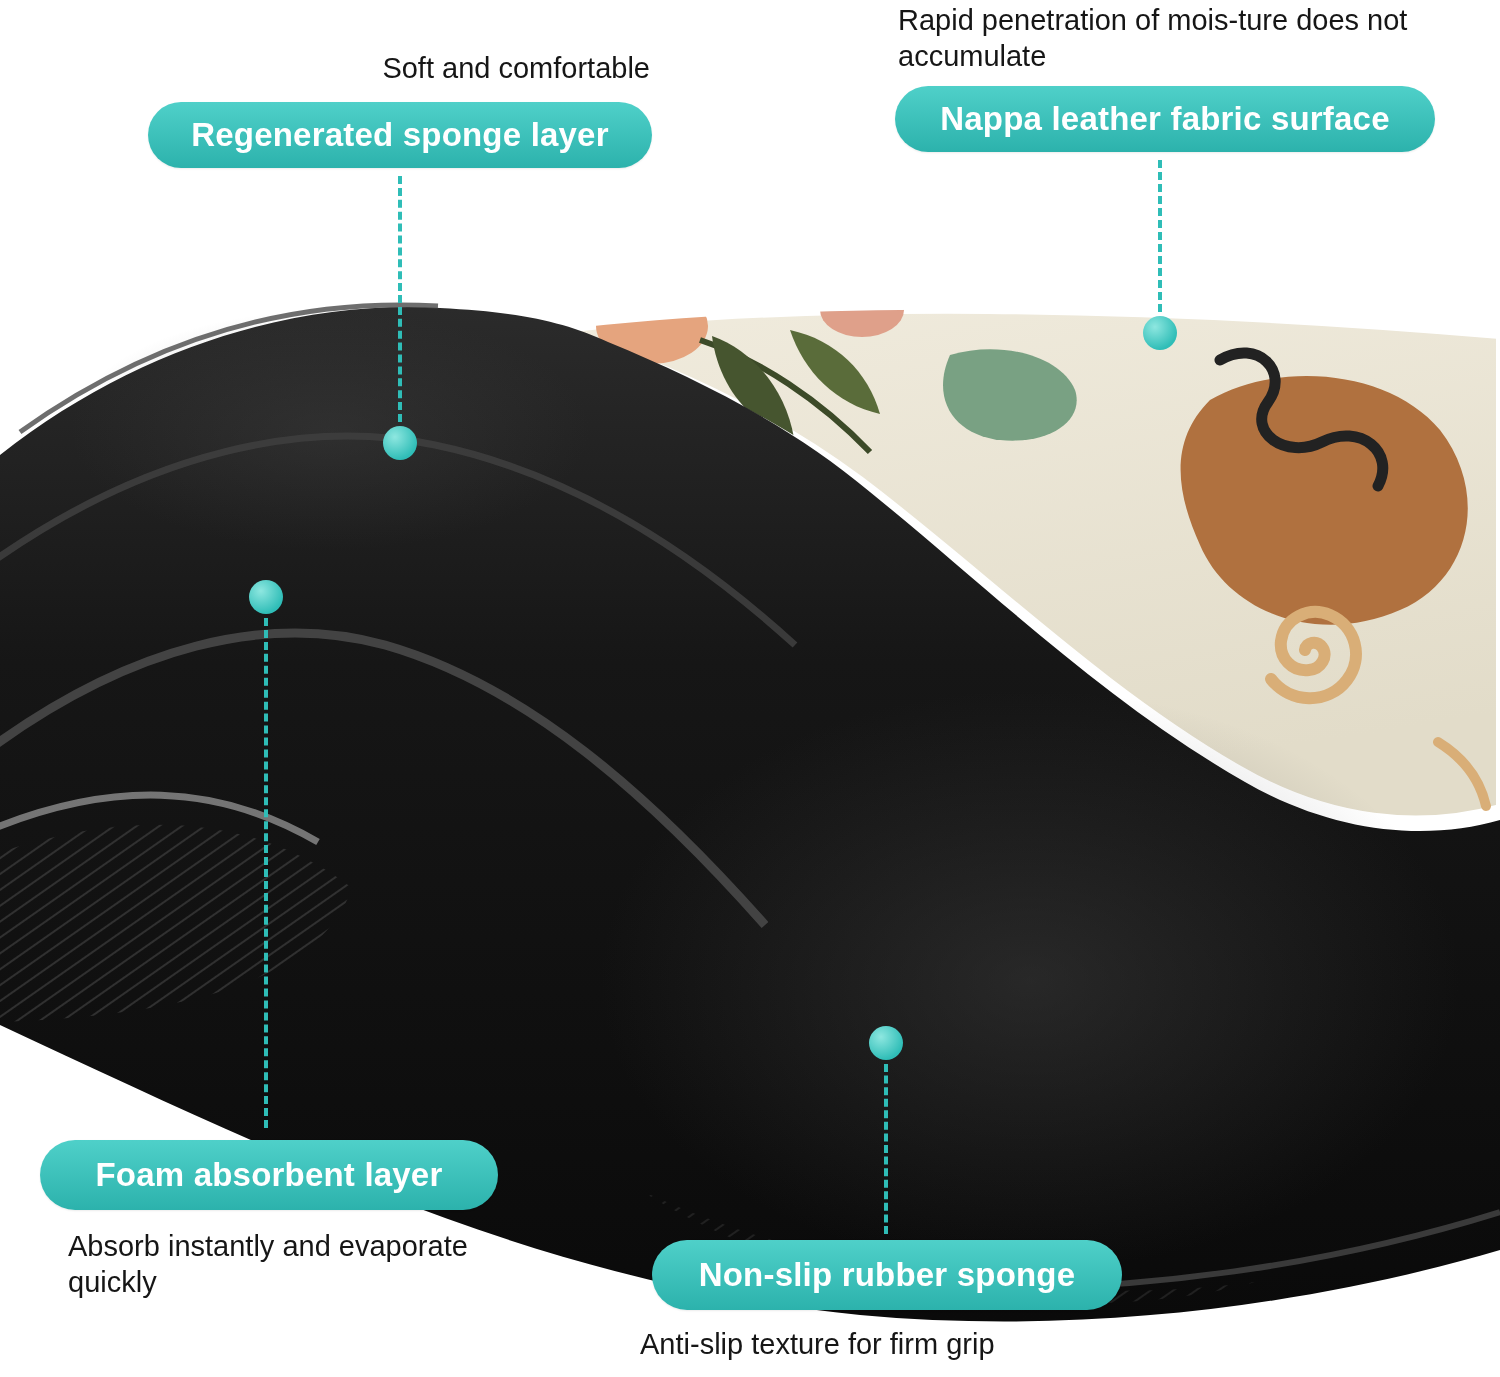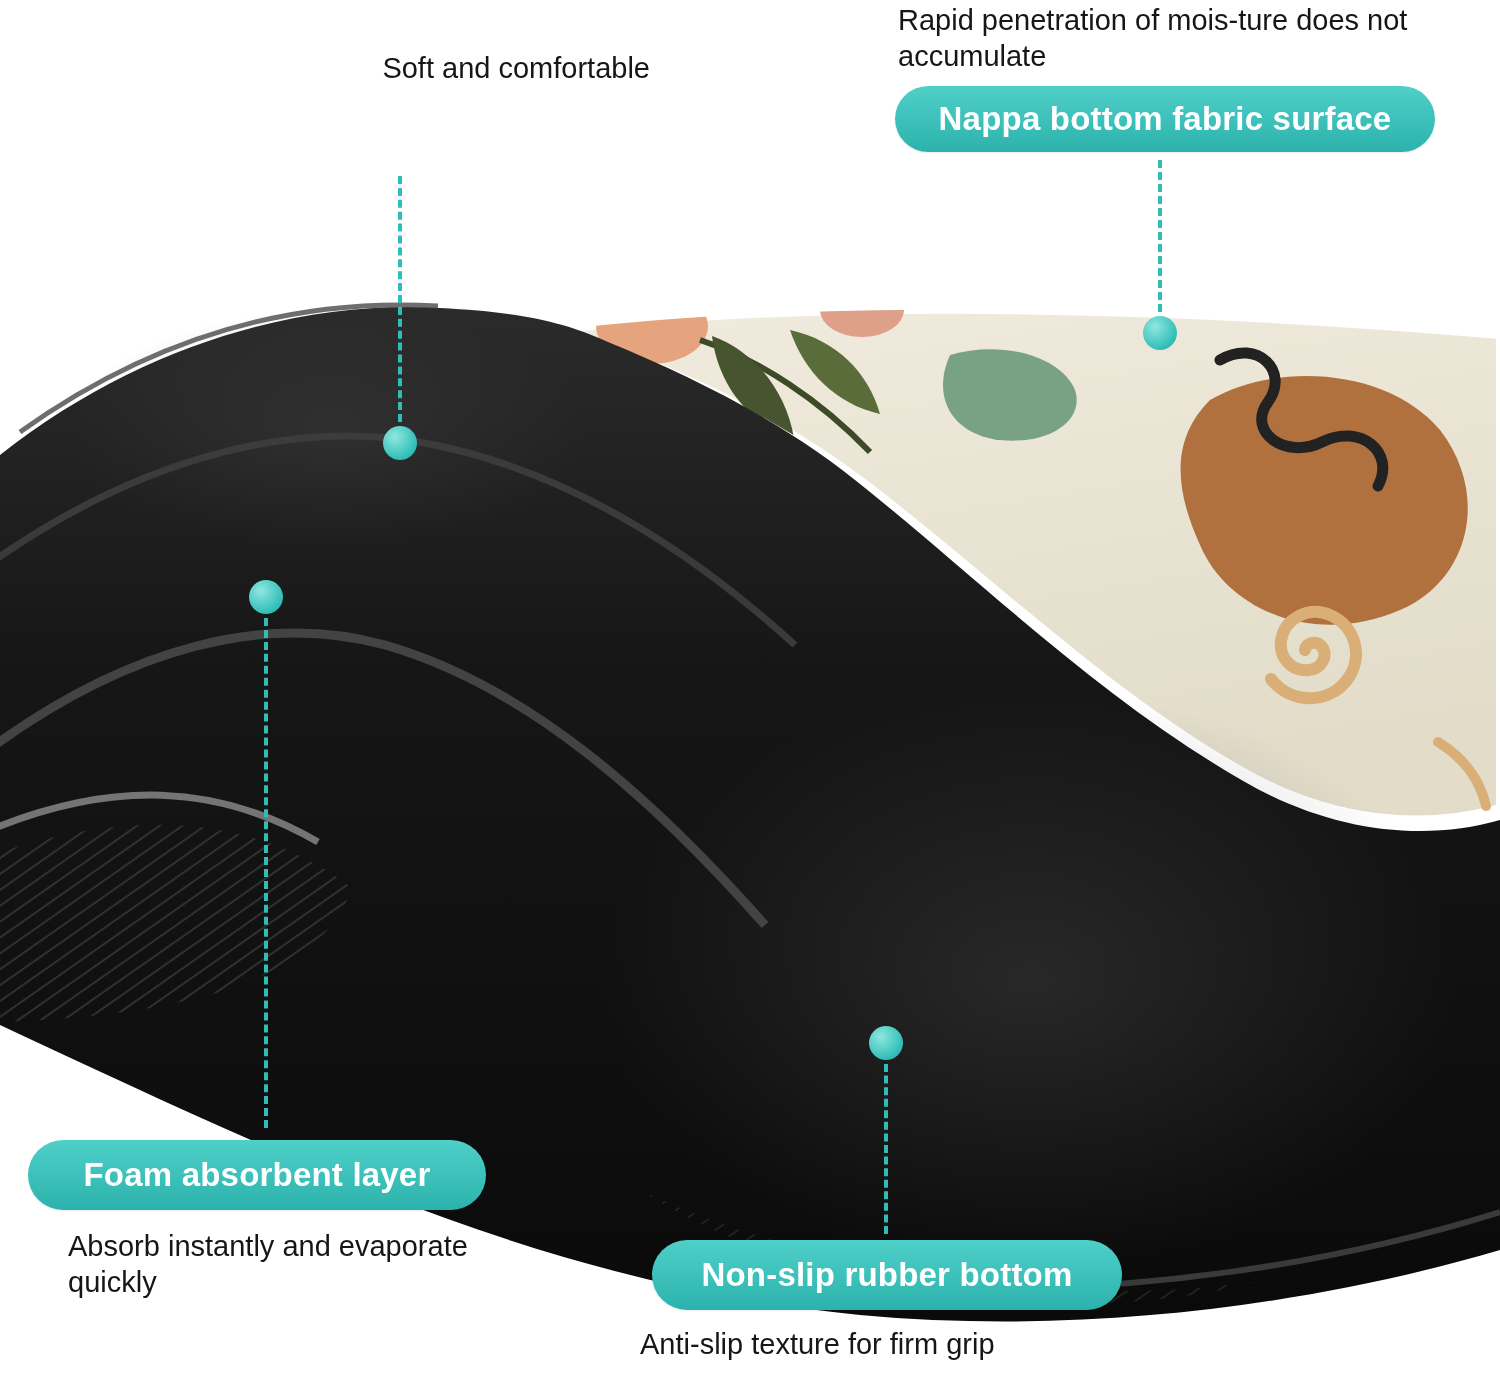--- a/index.html
+++ b/index.html
@@ -80,31 +80,32 @@
     <path d="M -5,560 C 150,452 305,418 435,445 C 565,472 685,545 795,645" stroke="#3e3e3e" stroke-width="7" fill="none" opacity="0.9"></path>
     <path d="M -5,745 C 130,648 265,612 385,645 C 525,685 650,795 765,925" stroke="#4b4b4b" stroke-width="9" fill="none" opacity="0.85"></path>
     <path d="M -5,828 C 110,782 215,782 318,842" stroke="#8d8d8d" stroke-width="7" fill="none" opacity="0.8"></path>
     <path d="M 1500,1212 C 1340,1262 1140,1295 935,1288" stroke="#3f3f3f" stroke-width="6" fill="none" opacity="0.9"></path>
 
     <path d="M 0,852 C 140,806 262,818 352,888 C 318,985 172,1016 0,1022 Z" fill="url(#stripes)" opacity="0.75"></path>
     <path d="M 640,1190 C 820,1275 1060,1308 1255,1282 C 1120,1320 840,1318 640,1190 Z" fill="url(#stripes)" opacity="0.45"></path>
   </svg>
 
   <div class="caption" style="left:150px; top:50px; width:500px; text-align:right;">Soft and comfortable</div>
+  <div class="pill" style="left:148px; top:102px; width:504px; height:66px;">Regenerated sponge layer</div>
   <div class="leader" style="left:398px; top:176px; height:246px;"></div>
   <div class="dot" style="left:383px; top:426px;"></div>
 
   <div class="caption" style="left:898px; top:2px; width:545px;">Rapid penetration of mois-ture does not accumulate</div>
-  <div class="pill" style="left:895px; top:86px; width:540px; height:66px;">Nappa bottom fabric surface</div>
+  <div class="pill" style="left:895px; top:86px; width:540px; height:66px;">Nappa leather fabric surface</div>
   <div class="leader" style="left:1158px; top:160px; height:152px;"></div>
   <div class="dot" style="left:1143px; top:316px;"></div>
 
   <div class="dot" style="left:249px; top:580px;"></div>
   <div class="leader" style="left:264px; top:618px; height:510px;"></div>
-  <div class="pill" style="left:28px; top:1140px; width:458px; height:70px;">Foam absorbent layer</div>
+  <div class="pill" style="left:40px; top:1140px; width:458px; height:70px;">Foam absorbent layer</div>
   <div class="caption" style="left:68px; top:1228px; width:480px;">Absorb instantly and evaporate quickly</div>
 
   <div class="dot" style="left:869px; top:1026px;"></div>
   <div class="leader" style="left:884px; top:1064px; height:170px;"></div>
-  <div class="pill" style="left:652px; top:1240px; width:470px; height:70px;">Non-slip rubber bottom</div>
+  <div class="pill" style="left:652px; top:1240px; width:470px; height:70px;">Non-slip rubber sponge</div>
   <div class="caption" style="left:640px; top:1326px; width:500px; ">Anti-slip texture for firm grip</div>
 
 </div>
 
 </body></html>

